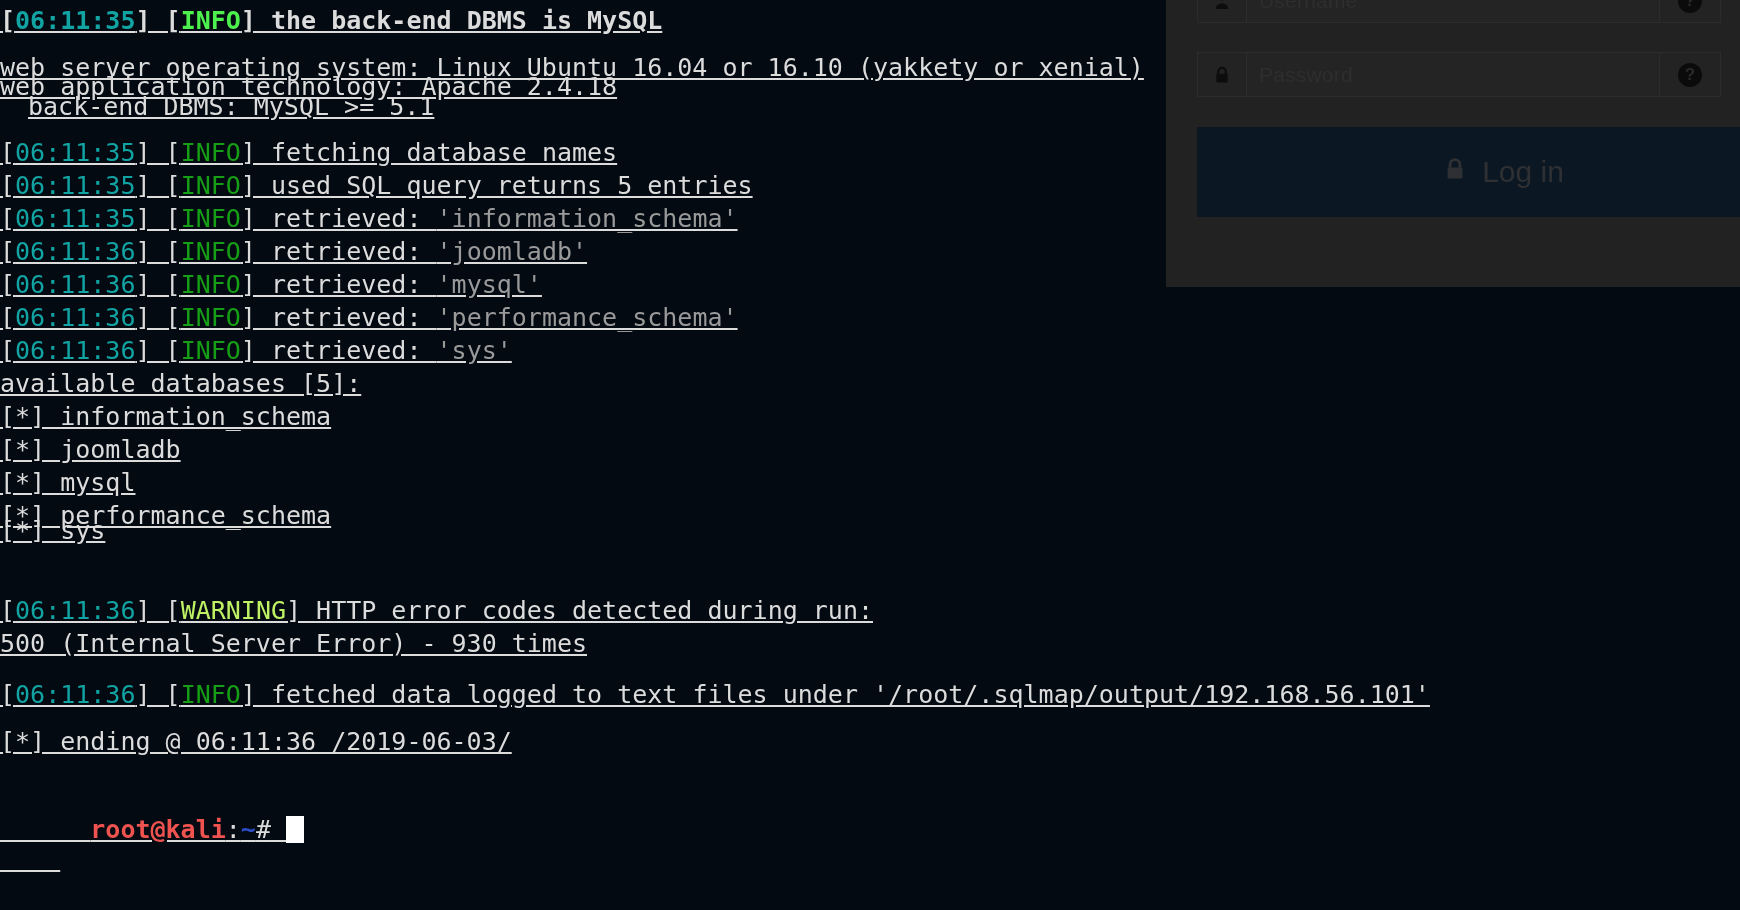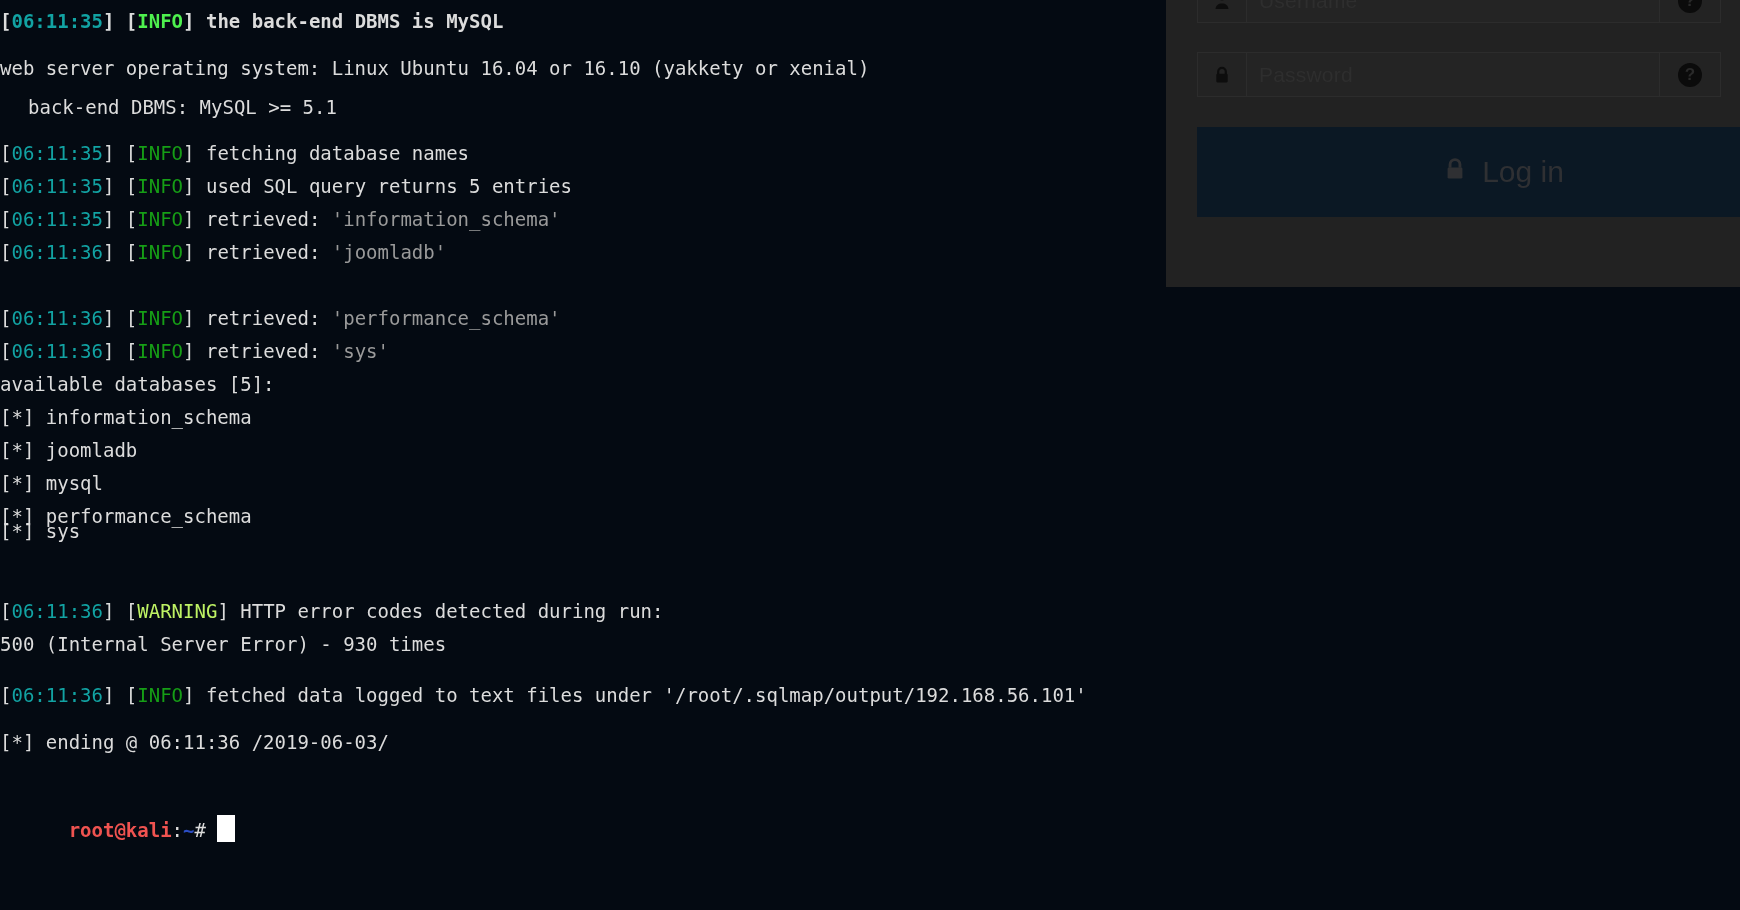--- a/index.html
+++ b/index.html
@@ -105,24 +105,25 @@
   
   #terminal {
     position: absolute;
     inset: 0;
     pointer-events: none;
   }
   .tline {
     position: absolute;
     left: 0;
     white-space: pre;
-    font-size: 19px;
+    font-size: 25px;
     line-height: 30px;
     color: #dcdcdc;
     letter-spacing: 0px;
+    text-decoration: underline;
   }
   .tline.bold { font-weight: bold; }
 
   .c-time   { color: #12a3a3; }
   .c-info   { color: #169e16; }
   .c-info-b { color: #4ef04e; }
   .c-warn   { color: #bef264; }
   .c-dim    { color: #9a9a9a; }
   .c-white  { color: #dcdcdc; }
   .c-red    { color: #ef5350; font-weight: bold; }
@@ -178,25 +179,27 @@
       </span>
       <span>Log in</span>
     </div>
 
   </div>
 
   <div id="terminal">
 
     <div class="tline bold" style="top: 6px;"><span class="c-white">[</span><span class="c-time">06:11:35</span><span class="c-white">] [</span><span class="c-info-b">INFO</span><span class="c-white">] the back-end DBMS is MySQL</span></div>
       <div class="tline" style="top: 53px;"><span class="c-white">web server operating system: Linux Ubuntu 16.04 or 16.10 (yakkety or xenial)</span></div>
+      <div class="tline" style="top: 72px;"><span class="c-white">web application technology: Apache 2.4.18</span></div>
       <div class="tline" style="top: 92px; padding-left: 28px;"><span class="c-white">back-end DBMS: MySQL &gt;= 5.1</span></div>
       <div class="tline" style="top: 138px;"><span class="c-white">[</span><span class="c-time">06:11:35</span><span class="c-white">] [</span><span class="c-info">INFO</span><span class="c-white">] fetching database names</span></div>
       <div class="tline" style="top: 171px;"><span class="c-white">[</span><span class="c-time">06:11:35</span><span class="c-white">] [</span><span class="c-info">INFO</span><span class="c-white">] used SQL query returns 5 entries</span></div>
       <div class="tline" style="top: 204px;"><span class="c-white">[</span><span class="c-time">06:11:35</span><span class="c-white">] [</span><span class="c-info">INFO</span><span class="c-white">] retrieved: </span><span class="c-dim">'information_schema'</span></div>
       <div class="tline" style="top: 237px;"><span class="c-white">[</span><span class="c-time">06:11:36</span><span class="c-white">] [</span><span class="c-info">INFO</span><span class="c-white">] retrieved: </span><span class="c-dim">'joomladb'</span></div>
+      <div class="tline" style="top: 270px;"><span class="c-white">[</span><span class="c-time">06:11:36</span><span class="c-white">] [</span><span class="c-info">INFO</span><span class="c-white">] retrieved: </span><span class="c-dim">'mysql'</span></div>
       <div class="tline" style="top: 303px;"><span class="c-white">[</span><span class="c-time">06:11:36</span><span class="c-white">] [</span><span class="c-info">INFO</span><span class="c-white">] retrieved: </span><span class="c-dim">'performance_schema'</span></div>
       <div class="tline" style="top: 336px;"><span class="c-white">[</span><span class="c-time">06:11:36</span><span class="c-white">] [</span><span class="c-info">INFO</span><span class="c-white">] retrieved: </span><span class="c-dim">'sys'</span></div>
       <div class="tline" style="top: 369px;"><span class="c-white">available databases [5]:</span></div>
       <div class="tline" style="top: 402px;"><span class="c-white">[*] information_schema</span></div>
       <div class="tline" style="top: 435px;"><span class="c-white">[*] joomladb</span></div>
       <div class="tline" style="top: 468px;"><span class="c-white">[*] mysql</span></div>
       <div class="tline" style="top: 501px;"><span class="c-white">[*] performance_schema</span></div>
       <div class="tline" style="top: 516px;"><span class="c-white">[*] sys</span></div>
       <div class="tline" style="top: 596px;"><span class="c-white">[</span><span class="c-time">06:11:36</span><span class="c-white">] [</span><span class="c-warn">WARNING</span><span class="c-white">] HTTP error codes detected during run:</span></div>
       <div class="tline" style="top: 629px; text-align: center;"><span class="c-white">500 (Internal Server Error) - 930 times</span></div>

